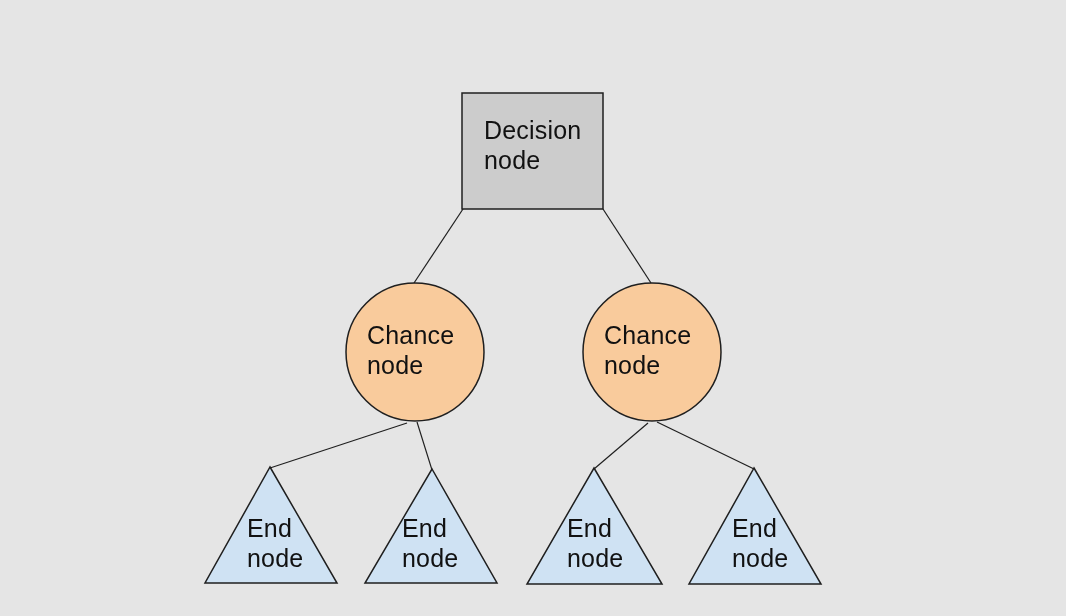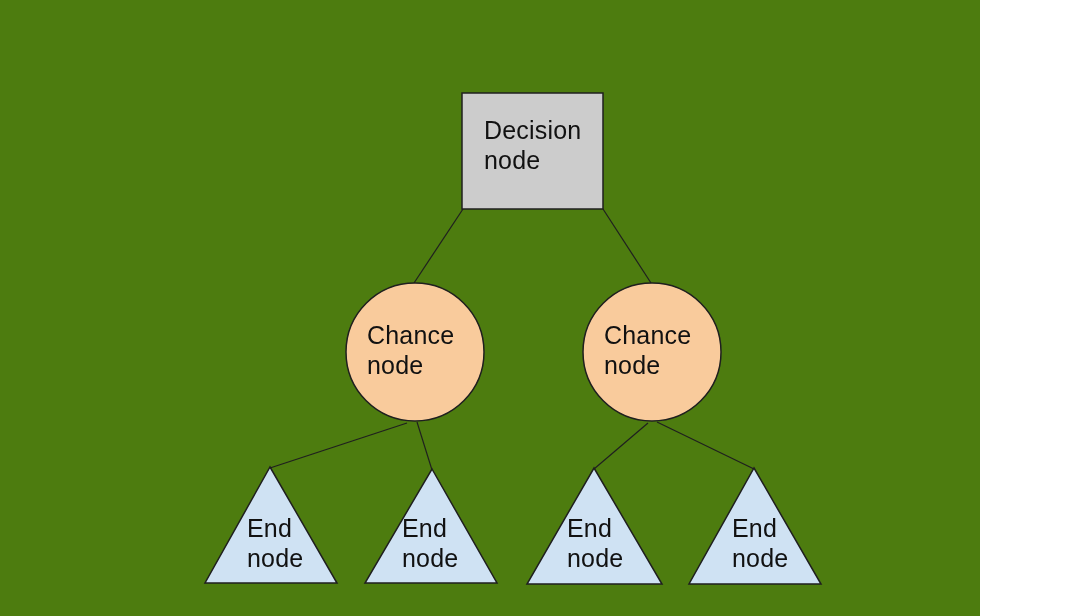--- a/index.html
+++ b/index.html
@@ -2,23 +2,23 @@
 <html><head>
 <meta charset="utf-8">
 <style>
   html, body {
     margin: 0;
     padding: 0;
     background: #ffffff;
   }
   .canvas {
     position: relative;
-    width: 980px;
+    width: 1066px;
     height: 616px;
-    background: #4d7c0f;
+    background: #e5e5e5;
     overflow: hidden;
     font-family: "Liberation Sans", "DejaVu Sans", sans-serif;
   }
   .canvas svg {
     position: absolute;
     left: 0;
     top: 0;
   }
   .node-label {
     position: absolute;

